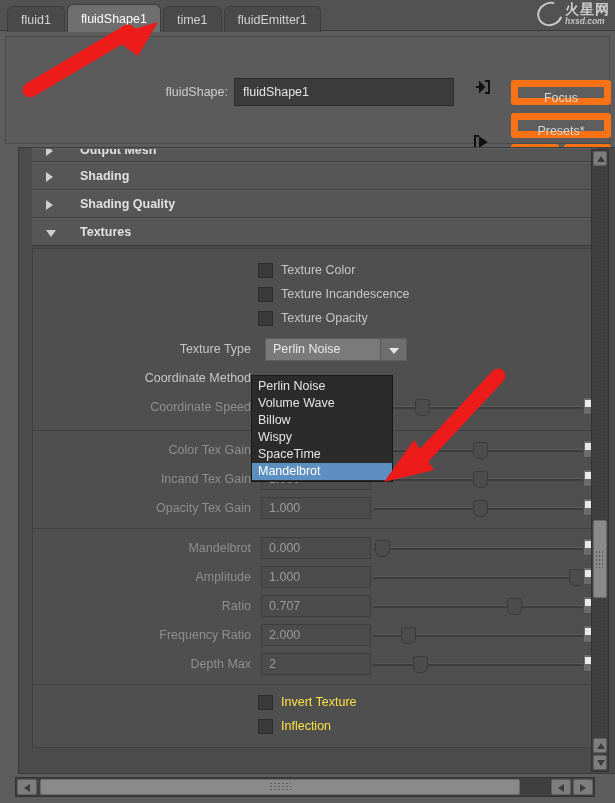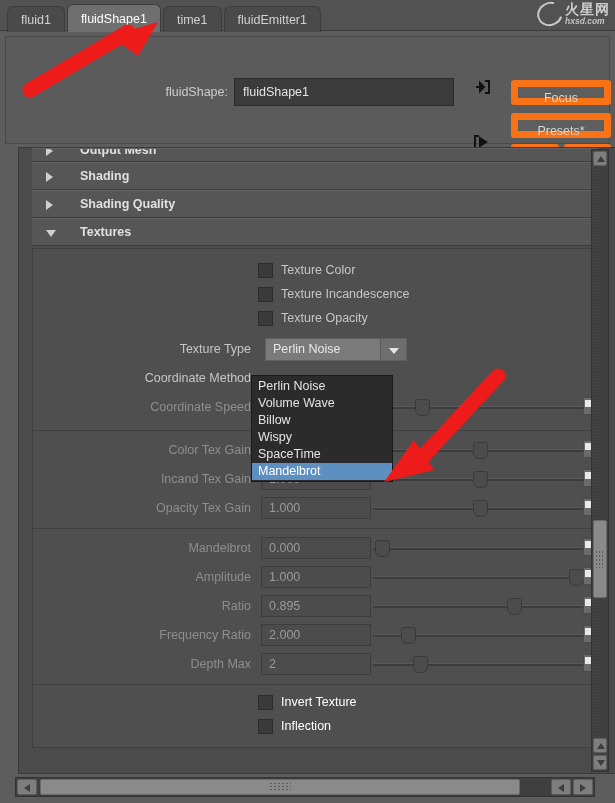--- a/index.html
+++ b/index.html
@@ -127,21 +127,21 @@
   .grp:last-child { border-bottom: none; }
 
   
   .cbrow { position: relative; height: 24px; }
   .cbox {
     position: absolute; left: 225px; top: 4px;
     width: 15px; height: 15px;
     background: #3a3a3a; border: 1px solid #2c2c2c;
   }
   .cblabel { position: absolute; left: 248px; top: 4px; color: #c6c6c6; font-size: 12.5px; }
-  .cblabel.dim { color: #ffffff; }
+  .cblabel.dim { color: #fde047; }
 
   
   .frow { position: relative; height: 29px; }
   .frow .flab {
     position: absolute; left: 0; top: 7px; width: 218px;
     text-align: right; color: #c6c6c6; font-size: 12.5px;
   }
   .frow .flab.dim { color: #8e8e8e; }
   .fval {
     position: absolute; left: 228px; top: 3px; width: 110px; height: 22px;
@@ -406,21 +406,21 @@
           <div class="slider">
             <div class="track"></div>
             <div class="thumb" style="left:198px"></div>
           </div>
           <div class="mapbtn">
               <i></i>
             </div>
         </div>
         <div class="frow">
           <span class="flab dim">Ratio</span>
-          <div class="fval">0.895</div>
+          <div class="fval">0.707</div>
           <div class="slider">
             <div class="track"></div>
             <div class="thumb" style="left:136px"></div>
           </div>
           <div class="mapbtn">
               <i></i>
             </div>
         </div>
         <div class="frow">
           <span class="flab dim">Frequency Ratio</span>

